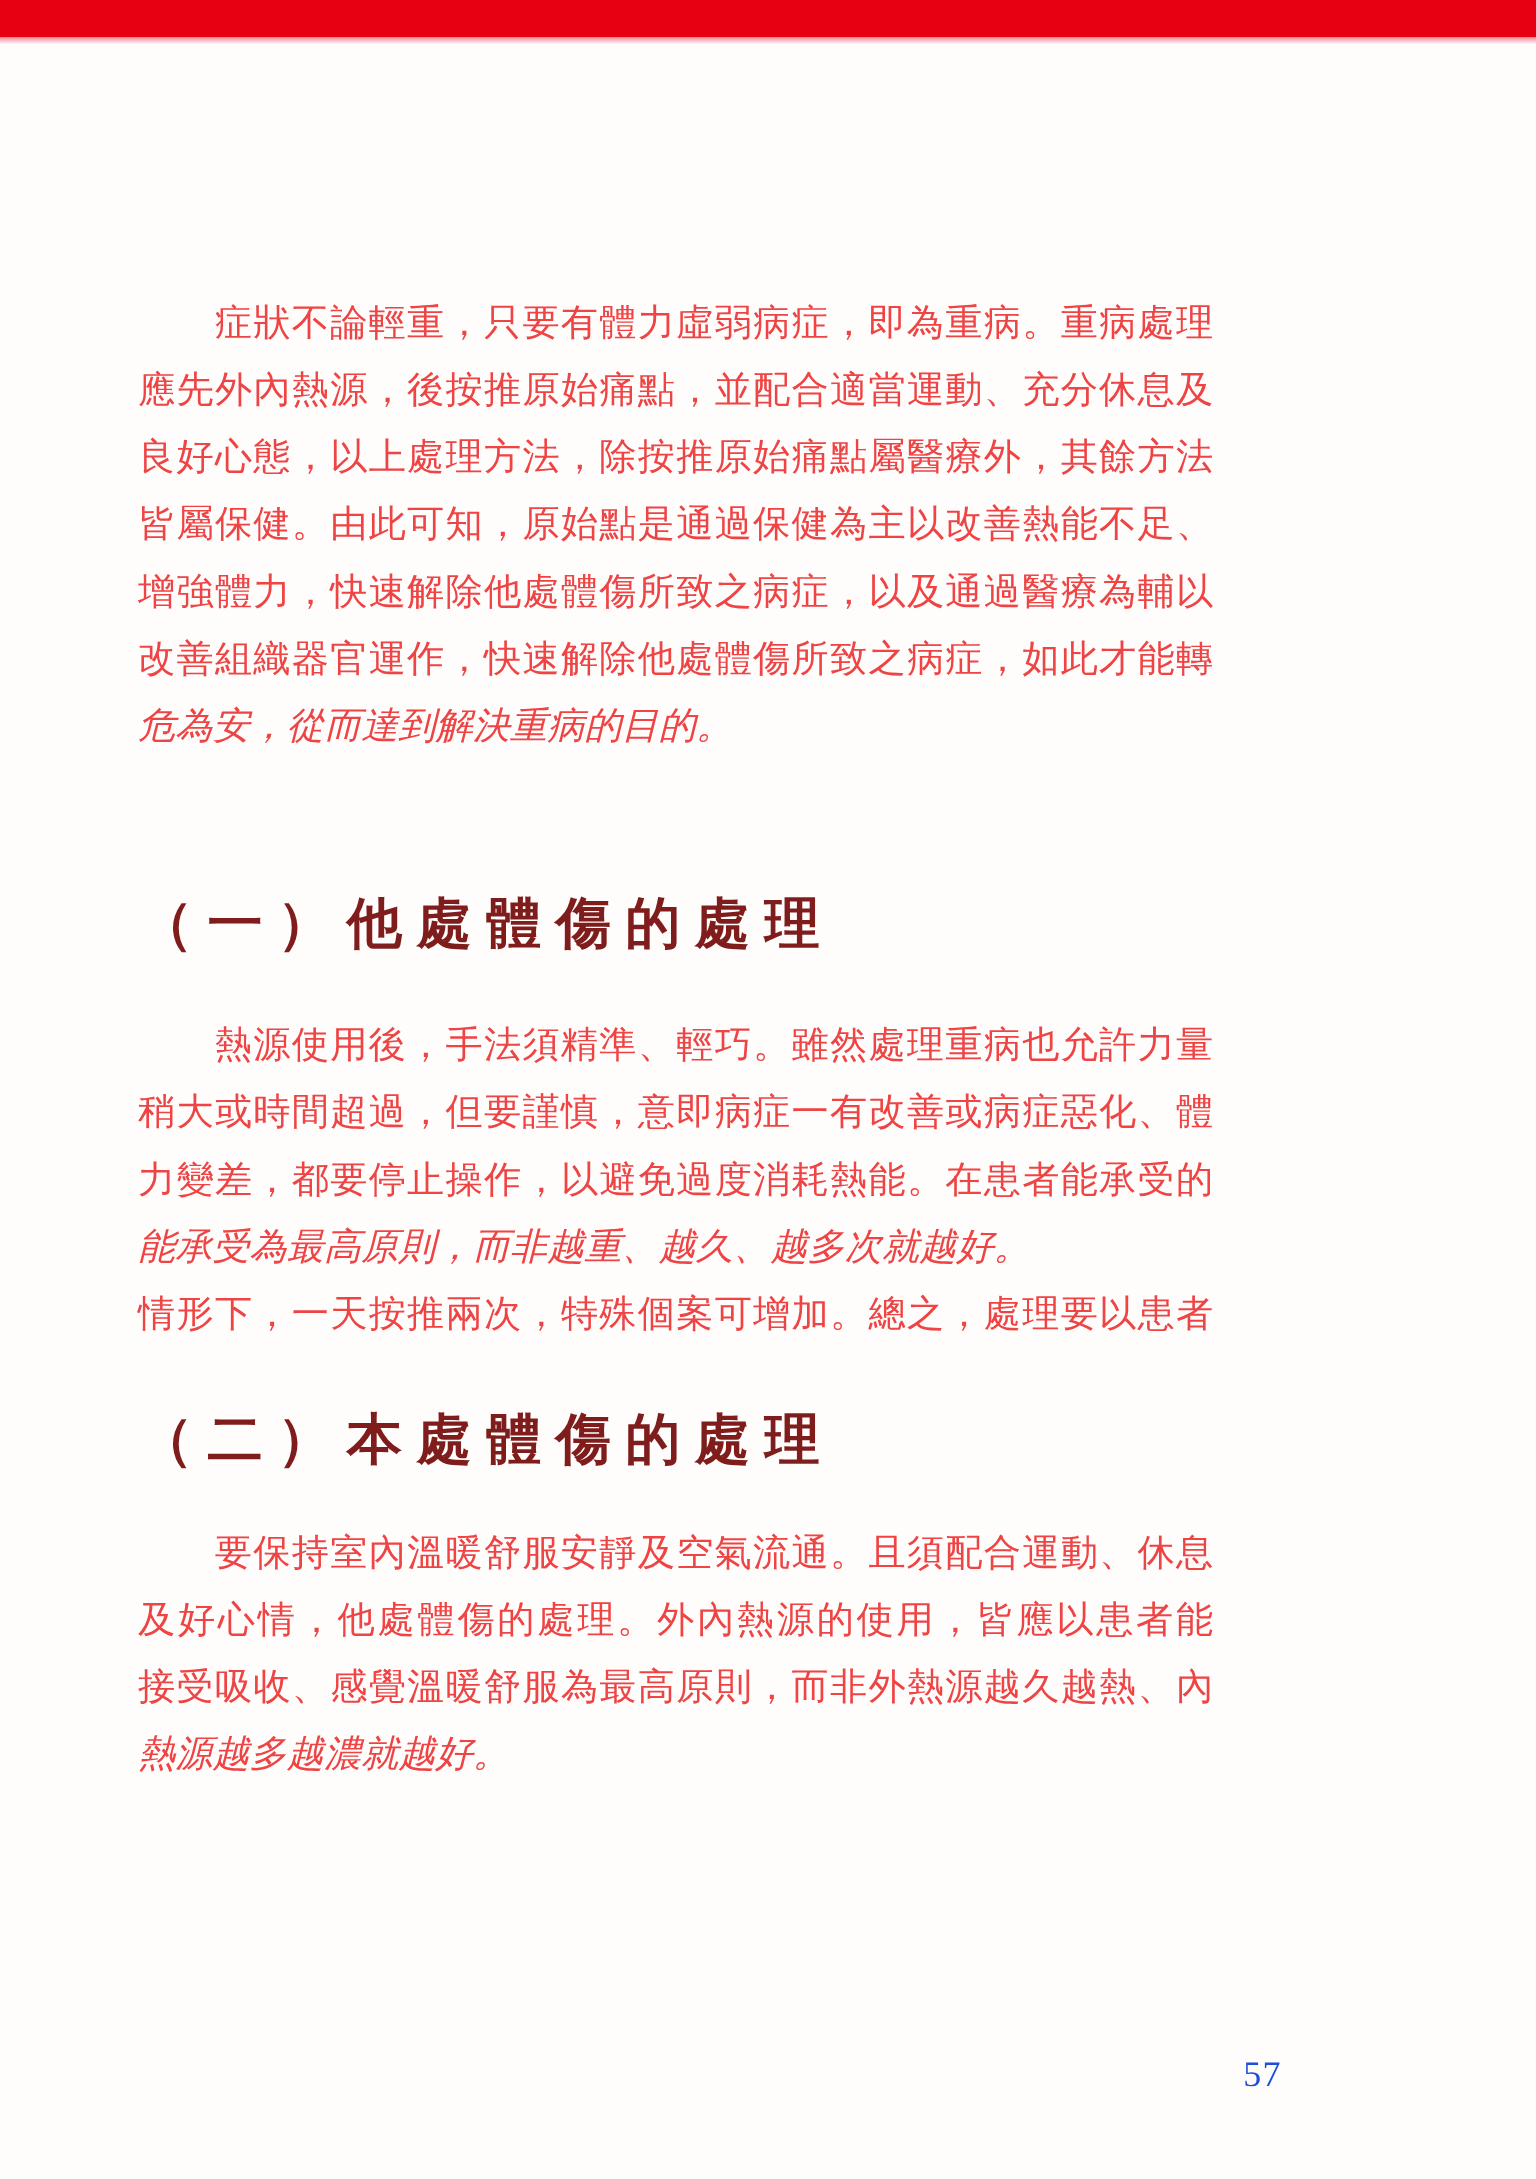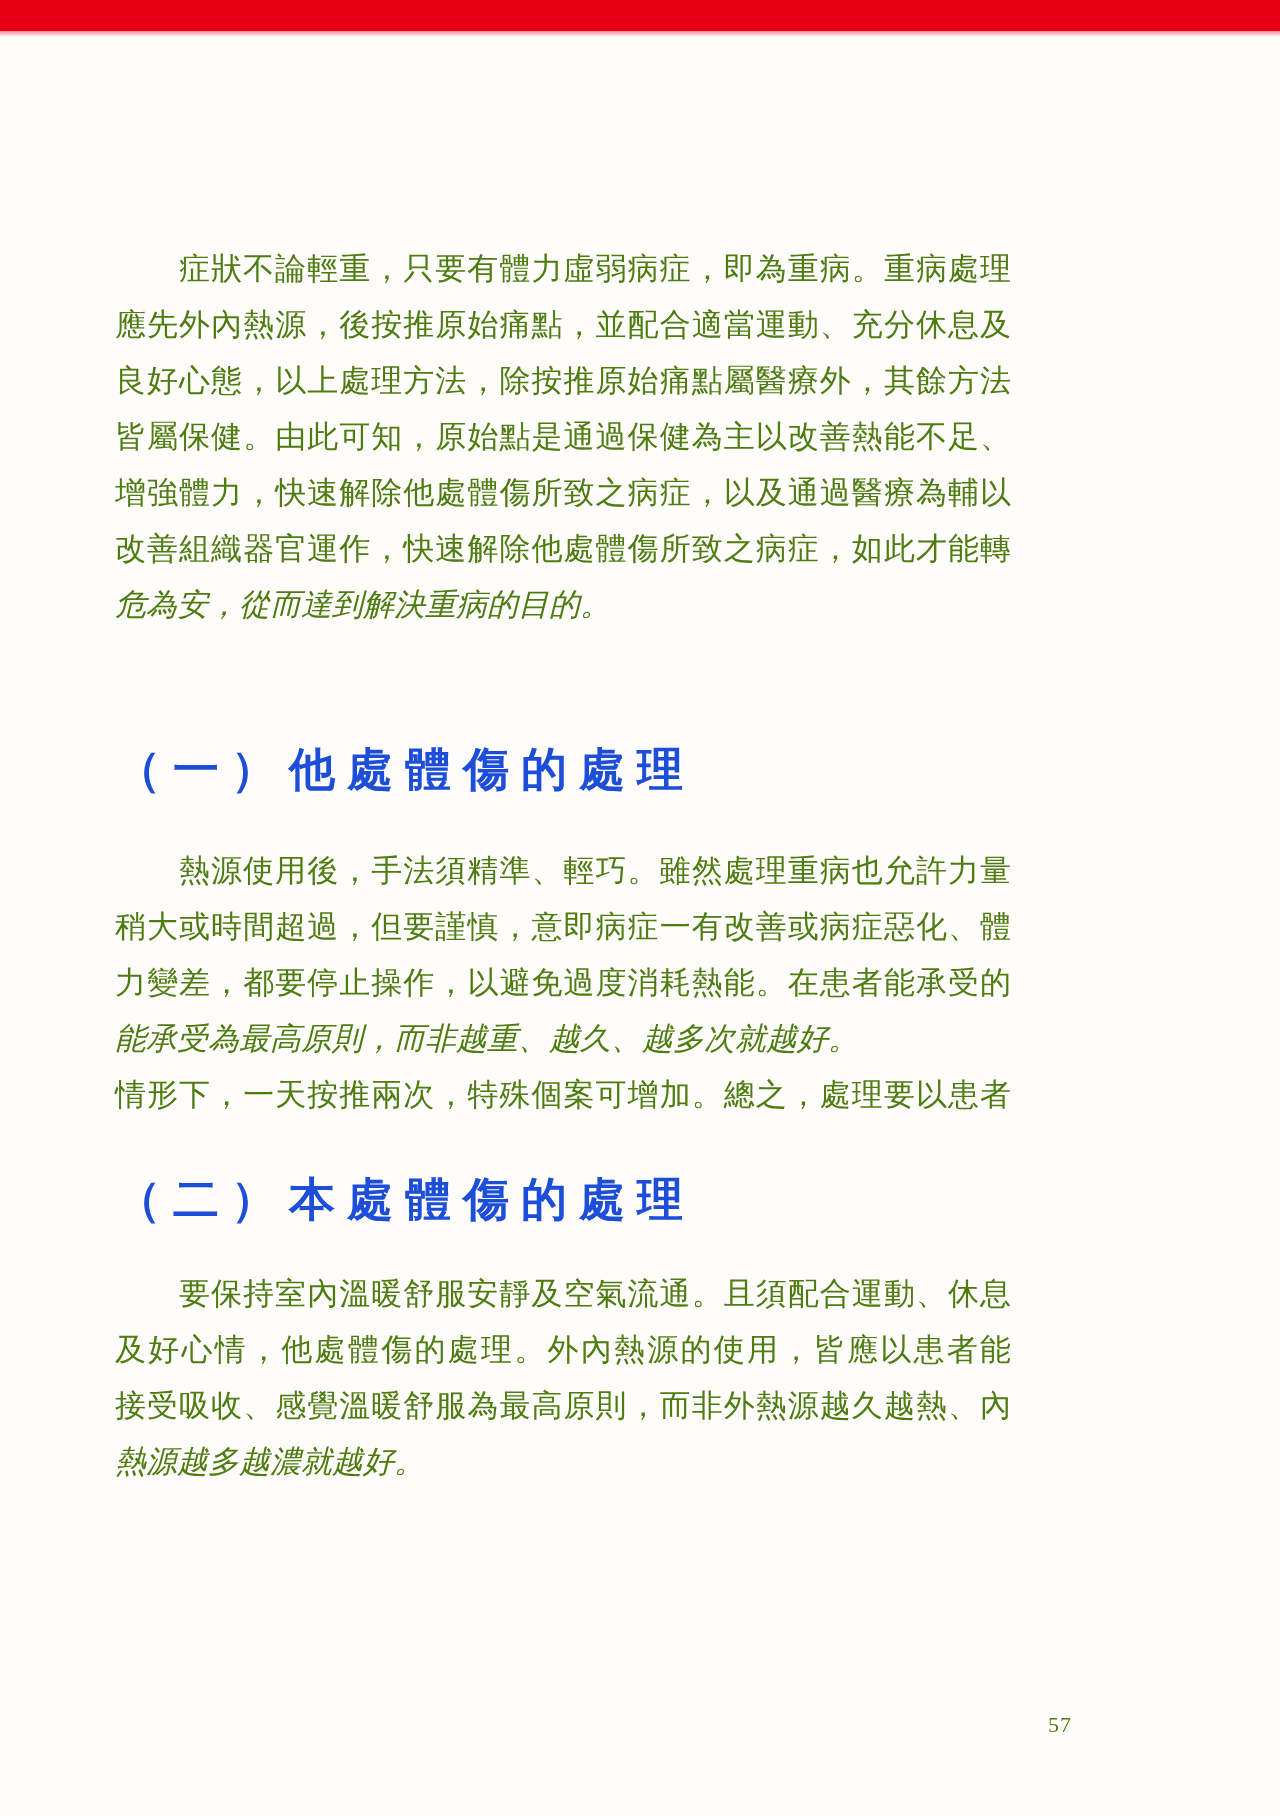--- a/index.html
+++ b/index.html
@@ -41,49 +41,48 @@
     left: 0;
     width: 896px;
   }
   .bline {
     font-size: 31px;
     line-height: 56px;
     height: 56px;
     width: 896px;
     text-align: justify;
     text-align-last: justify;
-    color: #4d7c0f;
+    color: #ef4444;
     white-space: normal;
   }
   .bline.indent {
     width: 832px;
     padding-left: 64px;
   }
   .bline.last {
     text-align-last: left;
     font-style: italic;
   }
   .heading {
     position: absolute;
     left: 0;
     font-size: 46px;
     line-height: 56px;
     font-weight: bold;
-    color: #1d4ed8;
+    color: #7f1d1d;
     letter-spacing: 12px;
     white-space: nowrap;
   }
   .page-number {
     position: absolute;
     left: 1036px;
     top: 1712px;
-    font-size: 22px;
-    color: #4d7c0f;
+    font-size: 30px;
+    color: #1d4ed8;
     letter-spacing: 1px;
-    margin-left: 12px;
   }
   #p1 { top: 241px; }
   #h1 { top: 742px; }
   #p2 { top: 843px; }
   #h2 { top: 1172px; }
   #p3 { top: 1266px; }
 </style>
 </head>
 <body>
 

